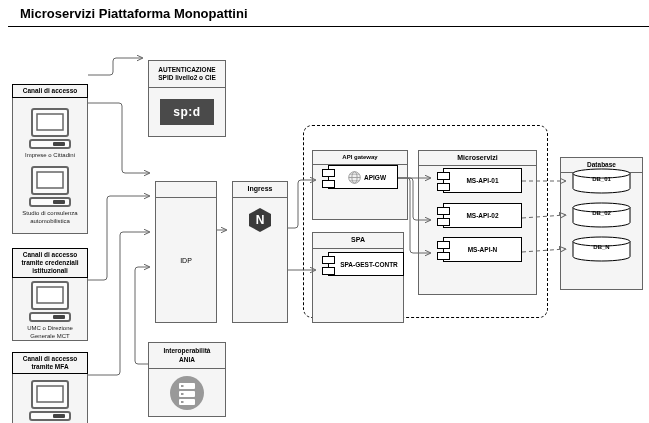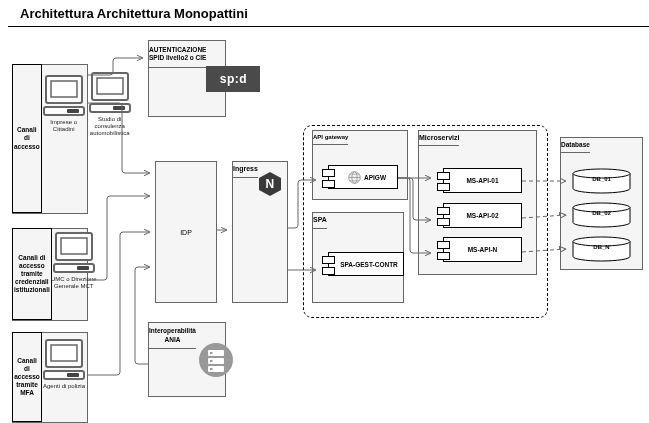--- a/index.html
+++ b/index.html
@@ -50,28 +50,28 @@
   .nginx span{
     position:absolute;left:0;top:0;width:24px;height:26px;display:flex;align-items:center;justify-content:center;
     color:#fff;font-weight:bold;font-size:12px;
   }
   .dbcyl{position:absolute;width:59px;height:26px;z-index:4;}
   .dbcyl .dblabel{
     position:absolute;left:0;top:8px;width:59px;text-align:center;
     font-size:6px;font-weight:bold;
   }
   .idp-body{flex:1;display:flex;align-items:center;justify-content:center;font-size:7px;}
-  .colflex{display:flex;}
+  .colflex{display:flex;flex-direction:column;margin-top:20px;}
 </style>
 </head>
 <body>
 
 <div class="canvas">
 
-  <div class="title">Architettura Architettura Monopattini</div>
+  <div class="title">Microservizi Piattaforma Monopattini</div>
   <div class="title-rule"></div>
 
   <svg class="wires">
     <defs>
       <marker id="ah" markerWidth="7" markerHeight="7" refX="5.5" refY="3.5" orient="auto" markerUnits="userSpaceOnUse">
         <path d="M0,0.5 L6.5,3.5 L0,6.5 Z" fill="#666"></path>
       </marker>
     </defs>
     <path marker-end="url(#ah)" d="M 88 75 L 110 75 Q 113 75 113 72 L 113 61 Q 113 58 116 58 L 142 58"></path>
     <path marker-end="url(#ah)" d="M 88 103 L 119 103 Q 122 103 122 106 L 122 170 Q 122 173 125 173 L 149 173"></path>

